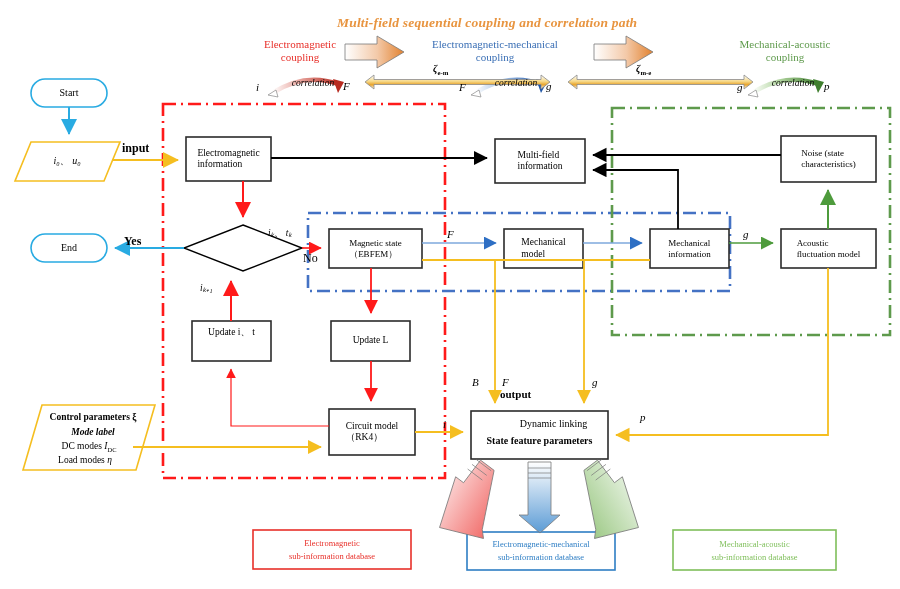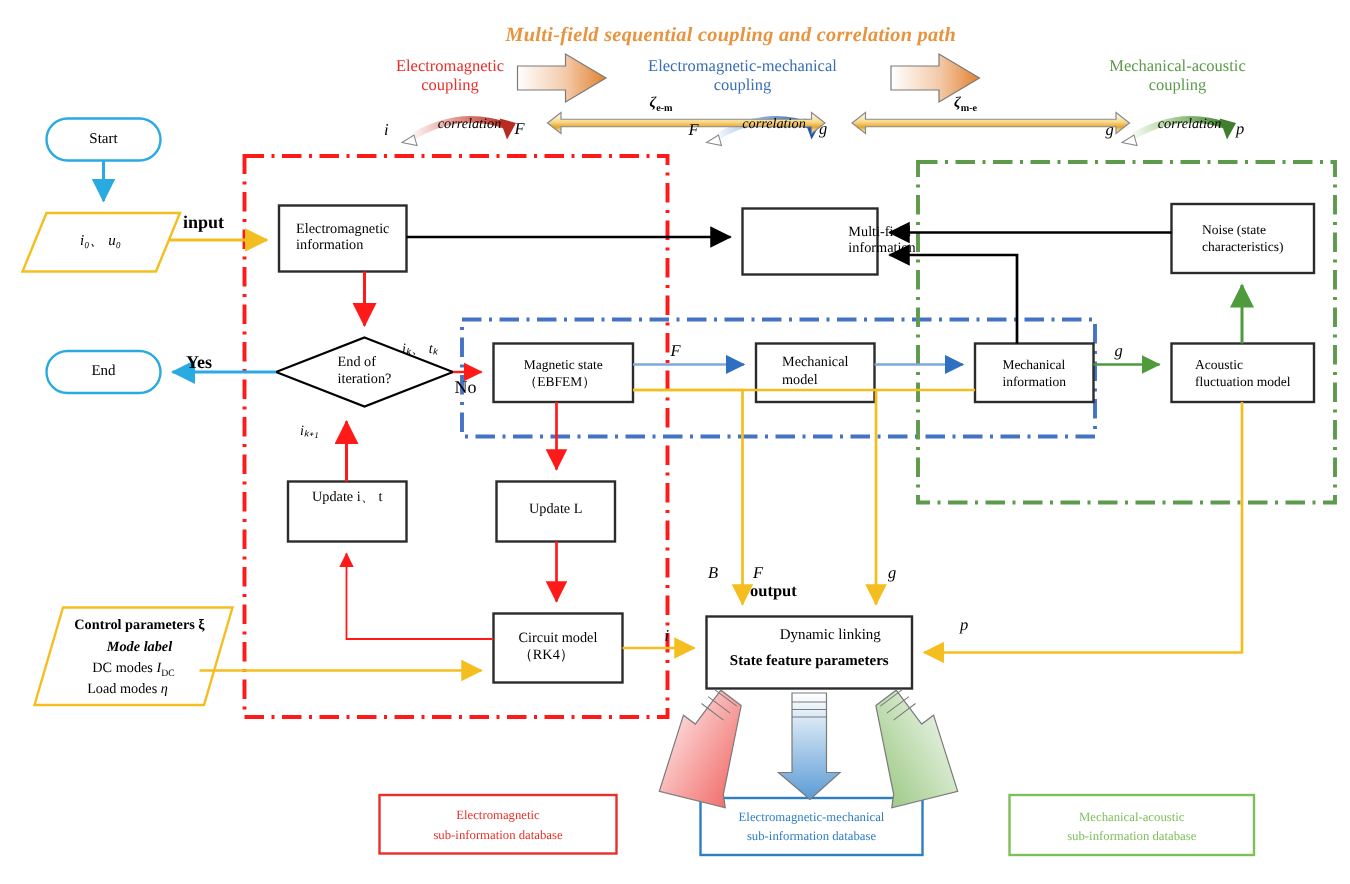--- a/index.html
+++ b/index.html
@@ -234,43 +234,41 @@
     <span class="it">ζ</span><sub class="bold">m-e</sub>
   </div>
 
   <div class="boxtext" style="left:31px;top:79px;width:76px;height:28px;font-size:10px;">Start</div>
   <div class="boxtext" style="left:31px;top:234px;width:76px;height:28px;font-size:10px;">End</div>
   <div class="boxtext it" style="left:22px;top:150px;width:90px;height:22px;font-size:10px;">i₀、 u₀</div>
   <div class="lbl bold" style="left:122px;top:142px;font-size:12px;text-align:center;">input</div>
 
   <div class="boxtext" style="left:186px;top:137px;width:85px;height:44px;font-size:9.5px;white-space:pre-line;">Electromagnetic
 information</div>
-  <div class="boxtext" style="left:194px;top:228px;width:98px;height:40px;font-size:9.5px;white-space:pre-line;">End of
-iteration?</div>
   <div class="lbl bold" style="left:124px;top:235px;font-size:12px;text-align:center;">Yes</div>
   <div class="lbl" style="left:303px;top:252px;font-size:12px;">No</div>
 
   <div class="boxtext" style="left:192px;top:321px;width:79px;height:24px;font-size:9.5px;">
     <span>Update i、 t</span>
     </div>
   <div class="boxtext" style="left:331px;top:321px;width:79px;height:40px;font-size:9.5px;">
     <span>Update L</span>
     </div>
 
   <div class="boxtext" style="left:329px;top:229px;width:93px;height:39px;font-size:9px;white-space:pre-line;">Magnetic state
 （EBFEM）</div>
   <div class="boxtext" style="left:504px;top:229px;width:79px;height:39px;font-size:9.5px;white-space:pre-line;">Mechanical
 model</div>
   <div class="boxtext" style="left:650px;top:229px;width:79px;height:39px;font-size:9px;white-space:pre-line;">Mechanical
 information</div>
   <div class="boxtext" style="left:781px;top:229px;width:95px;height:39px;font-size:9px;white-space:pre-line;">Acoustic
 fluctuation model</div>
   <div class="boxtext" style="left:781px;top:136px;width:95px;height:46px;font-size:9px;white-space:pre-line;">Noise (state
 characteristics)</div>
-  <div class="boxtext" style="left:495px;top:139px;width:90px;height:44px;font-size:9.5px;white-space:pre-line;margin-left:48px;">Multi-field
+  <div class="boxtext" style="left:495px;top:139px;width:90px;height:44px;font-size:9.5px;white-space:pre-line;">Multi-field
 information</div>
   <div class="boxtext" style="left:329px;top:409px;width:86px;height:46px;font-size:9.5px;white-space:pre-line;">Circuit model
 （RK4）</div>
 
   <div class="lbl" style="left:471px;top:418px;width:117px;font-size:10px;margin-left:24px;">Dynamic linking</div>
   <div class="lbl bold" style="left:471px;top:435px;width:137px;font-size:10px;">State feature parameters</div>
   <div class="lbl bold" style="left:500px;top:388px;font-size:11px;">output</div>
 
   <div class="lbl bold" style="left:28px;top:412px;width:130px;font-size:9.5px;">
     <span>Control parameters ξ</span></div>

